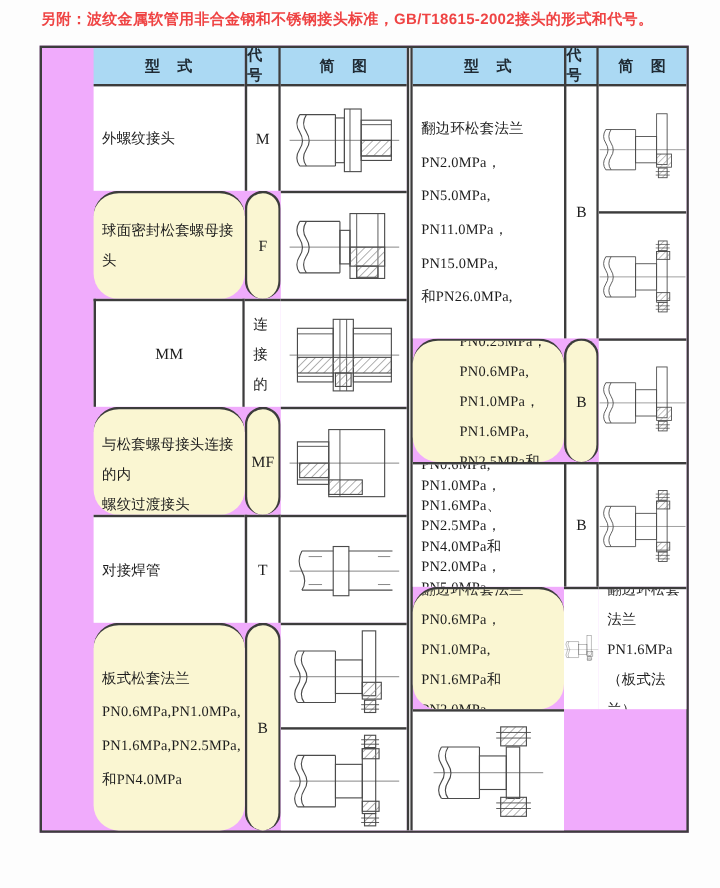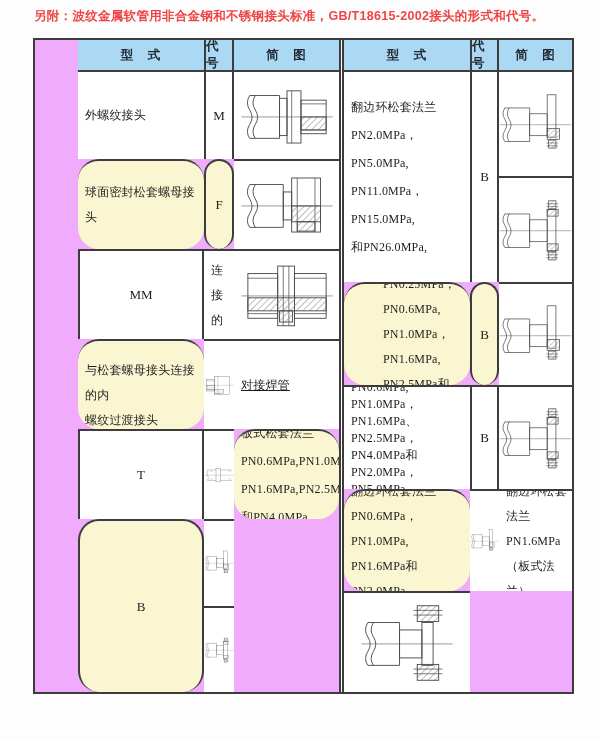--- a/index.html
+++ b/index.html
@@ -123,36 +123,37 @@
               <rect x="8" y="47" width="84" height="14" fill="url(#hatchp)" stroke="#4b4b4b" stroke-width="1"></rect>
               <rect x="42" y="61" width="14" height="12" fill="url(#hatchp)" stroke="#4b4b4b" stroke-width="1"></rect>
               <line x1="1" y1="45" x2="99" y2="45" stroke="#4b4b4b" stroke-width="0.6"></line>
             </svg>
           </div>
         </div>
         <div class="cell c-type hl">
           <div class="type-text" style="line-height: 25px; margin-top: 20px;">与松套螺母接头连接的内
 螺纹过渡接头</div>
         </div>
+        <div class="cell c-code hl">MF</div>
         <div class="cell c-diag">
           <div class="sub">
             <svg viewBox="0 0 100 88" width="94" height="82" xmlns="http://www.w3.org/2000/svg">
               <rect x="8" y="26" width="28" height="38" fill="none" stroke="#4b4b4b" stroke-width="1"></rect>
               <line x1="8" y1="30" x2="36" y2="30" stroke="#4b4b4b" stroke-width="0.8"></line>
               <line x1="8" y1="60" x2="36" y2="60" stroke="#4b4b4b" stroke-width="0.8"></line>
               <rect x="36" y="15" width="50" height="60" fill="none" stroke="#4b4b4b" stroke-width="1"></rect>
               <line x1="46" y1="15" x2="46" y2="75" stroke="#4b4b4b" stroke-width="0.8"></line>
               <rect x="10" y="45" width="26" height="13" fill="url(#hatchp)" stroke="#4b4b4b" stroke-width="1"></rect>
               <rect x="36" y="60" width="30" height="13" fill="url(#hatchp)" stroke="#4b4b4b" stroke-width="1"></rect>
               <line x1="1" y1="45" x2="99" y2="45" stroke="#4b4b4b" stroke-width="0.6"></line>
             </svg>
           </div>
         </div>
         <div class="cell c-type">
-          <div class="type-text" style="line-height: 25px; text-decoration: underline;">对接焊管</div>
+          <div class="type-text" style="line-height: 25px;">对接焊管</div>
         </div>
         <div class="cell c-code">T</div>
         <div class="cell c-diag">
           <div class="sub">
             <svg viewBox="0 0 100 88" width="94" height="82" xmlns="http://www.w3.org/2000/svg">
               <path d="M12,27 q-5,9 0,18 q5,9 0,17" fill="none" stroke="#4b4b4b" stroke-width="1"></path>
               <line x1="12" y1="27" x2="40" y2="27" stroke="#4b4b4b" stroke-width="1"></line>
               <line x1="12" y1="62" x2="40" y2="62" stroke="#4b4b4b" stroke-width="1"></line>
               <rect x="40" y="23" width="14" height="44" fill="none" stroke="#4b4b4b" stroke-width="1"></rect>
               <line x1="54" y1="27" x2="93" y2="27" stroke="#4b4b4b" stroke-width="1"></line>

